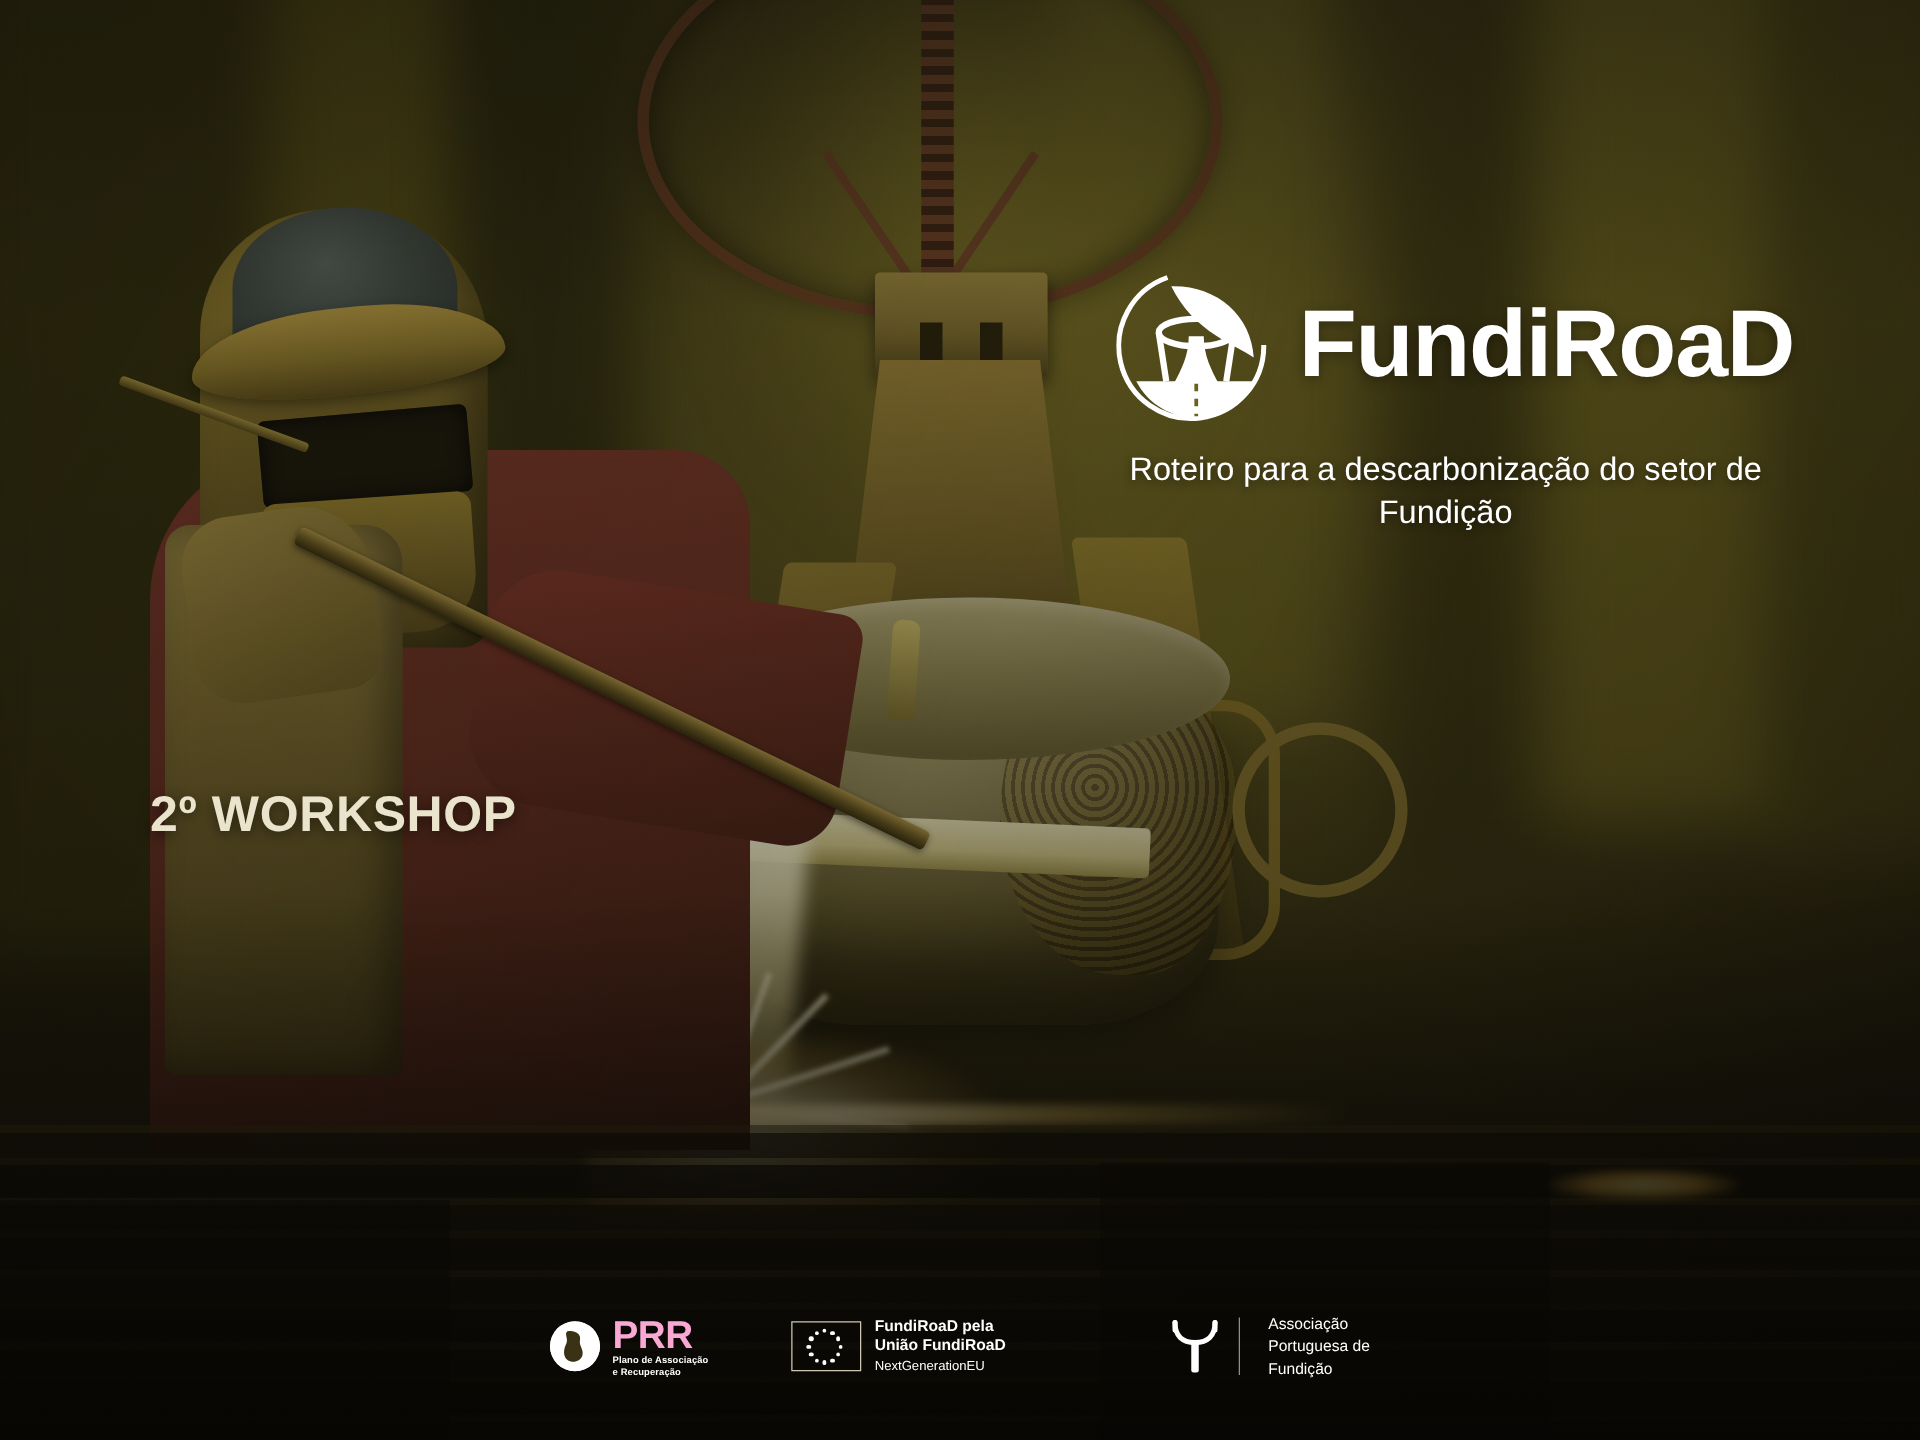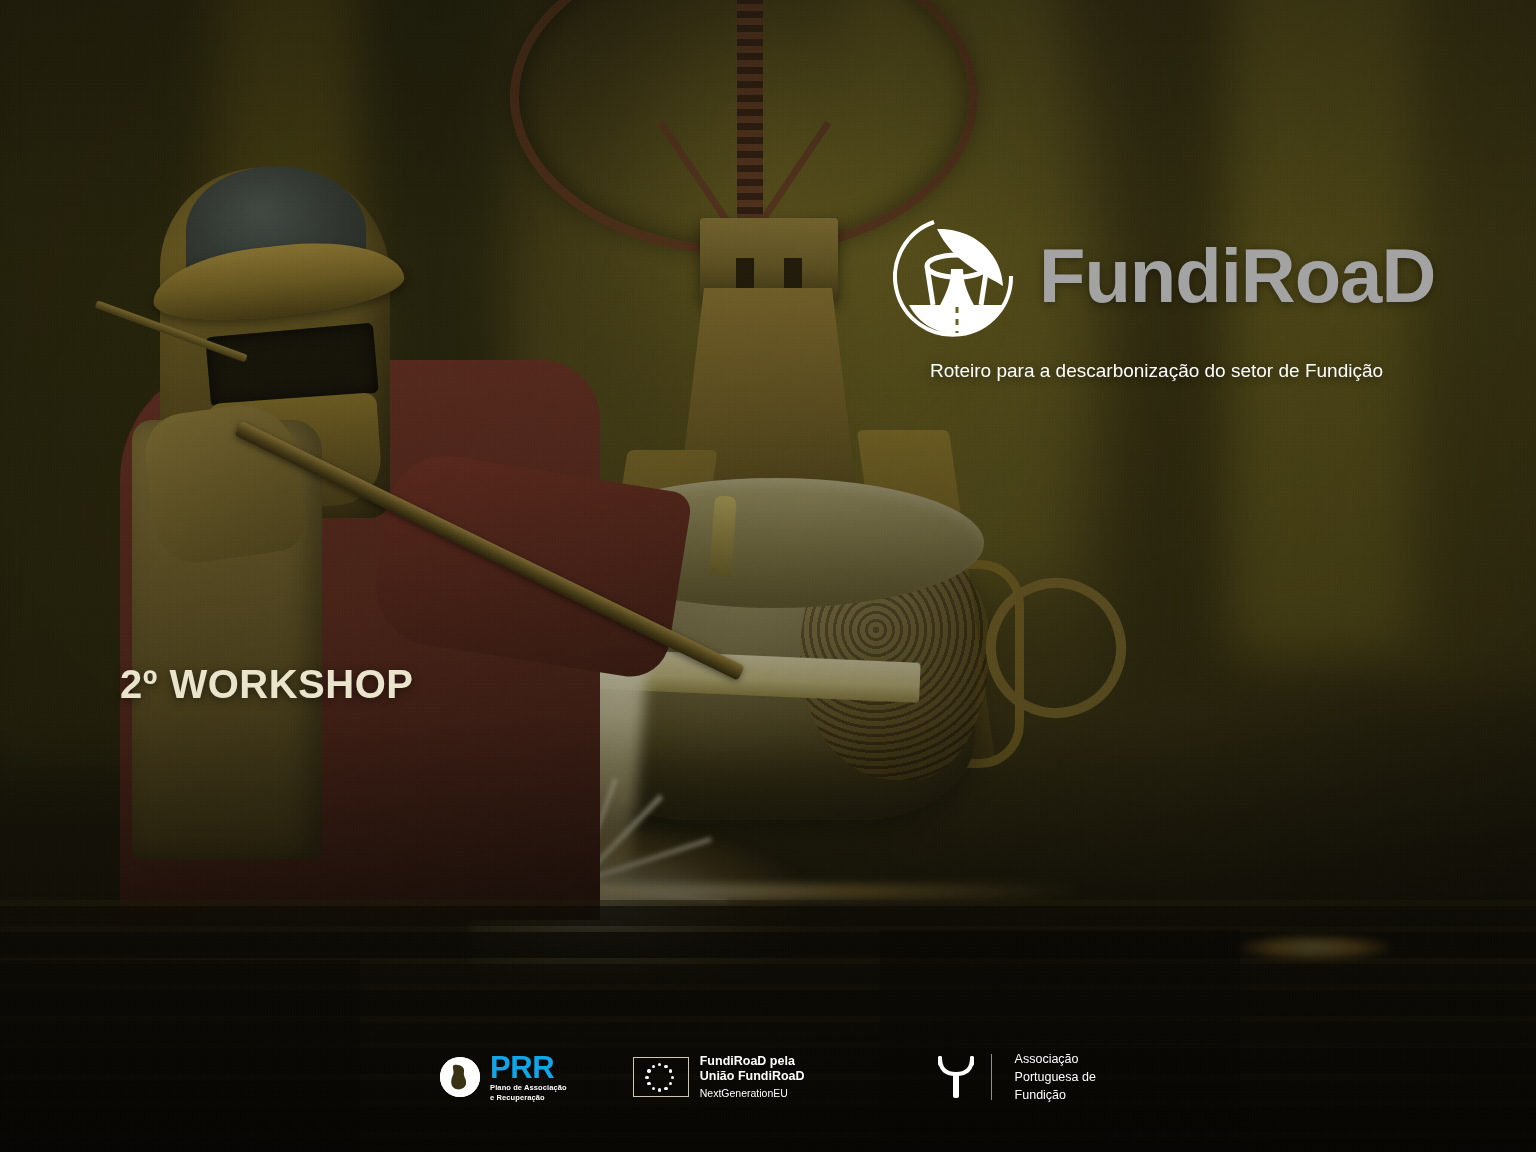--- a/index.html
+++ b/index.html
@@ -245,33 +245,33 @@
   
   .layer{position:absolute;inset:0;}
 
   
   .brand{
     position:absolute;left:893px;top:212px;width:560px;
   }
   .brand-row{display:flex;align-items:center;gap:18px;}
   .brand-mark{width:128px;height:128px;flex:0 0 auto;}
   .brand-word{
-    font-size:76px;font-weight:bold;color:#a3a3a3;letter-spacing:-1px;
+    font-size:76px;font-weight:bold;color:#ffffff;letter-spacing:-1px;
     line-height:1;white-space:nowrap;
     text-shadow:0 2px 10px rgba(0,0,0,.35);
   }
   .brand-tag{
     margin-top:18px;text-align:center;color:#ffffff;
-    font-size:19px;line-height:1.32;font-weight:400;
+    font-size:26px;line-height:1.32;font-weight:400;
     text-shadow:0 2px 8px rgba(0,0,0,.45);
     width:527px;
   }
 
   
-  .headline{position:absolute;left:120px;top:662px;width:1180px;}
+  .headline{position:absolute;left:120px;top:630px;width:1180px;}
   .kicker{
     font-size:40px;font-weight:bold;color:#e9e4cb;letter-spacing:.5px;
     text-shadow:0 2px 10px rgba(0,0,0,.5);margin:0 0 26px 0;
   }
   .h-title{
     font-size:57px;font-weight:400;color:#fdfdfa;line-height:1.22;
     text-shadow:0 3px 14px rgba(0,0,0,.55);margin:0;
   }
 
   
@@ -282,21 +282,21 @@
   .f-item{display:flex;align-items:center;color:#fff;}
   .f-prr{gap:10px;margin-right:66px;}
   .f-rp{gap:11px;margin-right:58px;}
   .f-eu{gap:11px;margin-right:132px;}
   .f-apf{gap:12px;}
 
   .prr-circle{
     width:40px;height:40px;border-radius:50%;background:#fff;position:relative;flex:0 0 auto;
   }
   .prr-txt{line-height:1;}
-  .prr-big{font-size:31px;font-weight:bold;letter-spacing:-.5px;color:#0ea5e9;}
+  .prr-big{font-size:31px;font-weight:bold;letter-spacing:-.5px;color:#f9a8d4;}
   .prr-sub{font-size:7.5px;font-weight:bold;color:#fff;line-height:1.32;margin-top:3px;letter-spacing:.1px;}
 
   .rp-txt{font-family:"Liberation Serif",serif;font-weight:bold;font-size:21px;line-height:1.12;color:#fff;letter-spacing:.3px;}
 
   .eu-flag{
     width:54px;height:38px;border:1.5px solid #cfc7ae;position:relative;flex:0 0 auto;
   }
   .eu-star{position:absolute;width:3.4px;height:3.4px;background:#fff;border-radius:50%;}
   .eu-txt{line-height:1.2;}
   .eu-l1{font-size:12.5px;font-weight:bold;color:#fff;}

